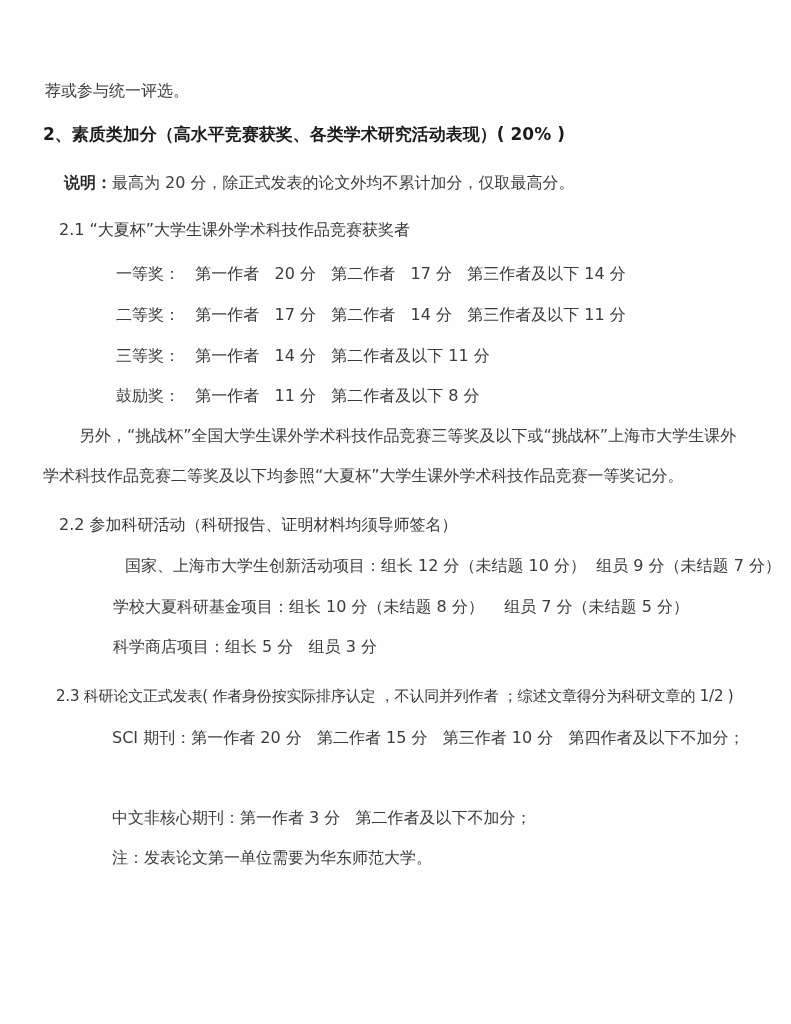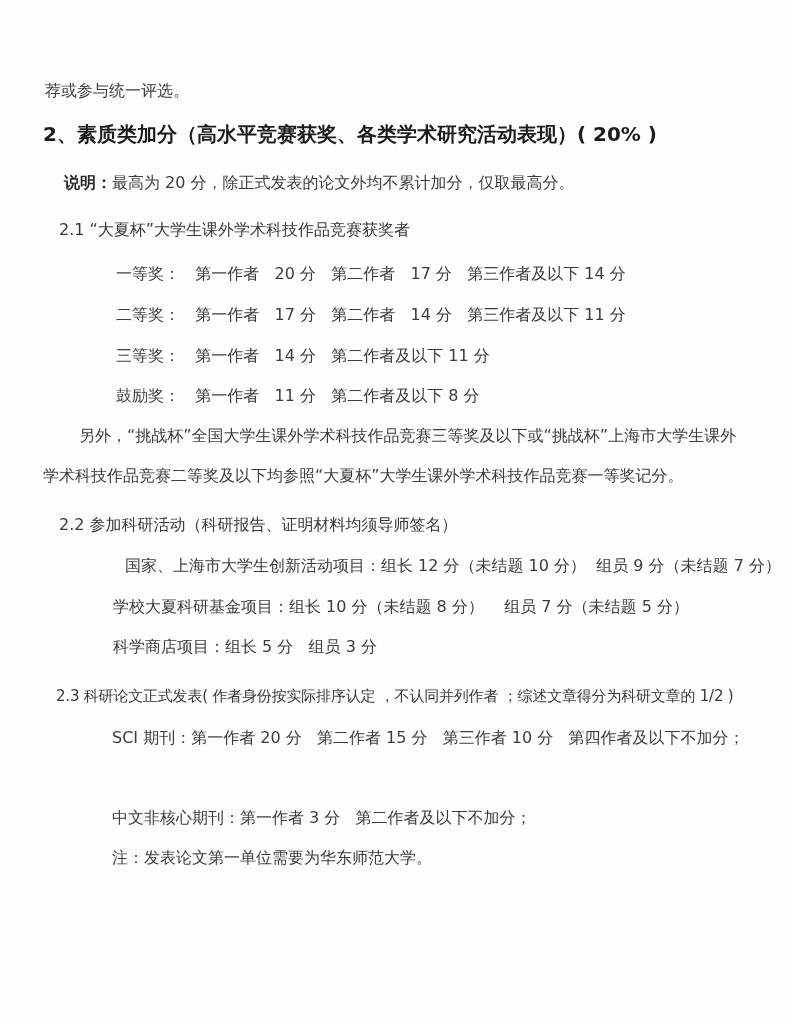--- a/index.html
+++ b/index.html
@@ -18,21 +18,21 @@
   }
   .line {
     position: absolute;
     font-size: 16px;
     line-height: 20px;
     white-space: pre;
   }
   .heading {
     font-weight: bold;
     color: #1c1c1c;
-    font-size: 20px;
+    font-size: 17px;
   }
   .subtitle {
     color: #383838;
   }
   .bold-label {
     font-weight: bold;
     color: #2a2a2a;
   }
   .wide {
     font-size: 15px;

